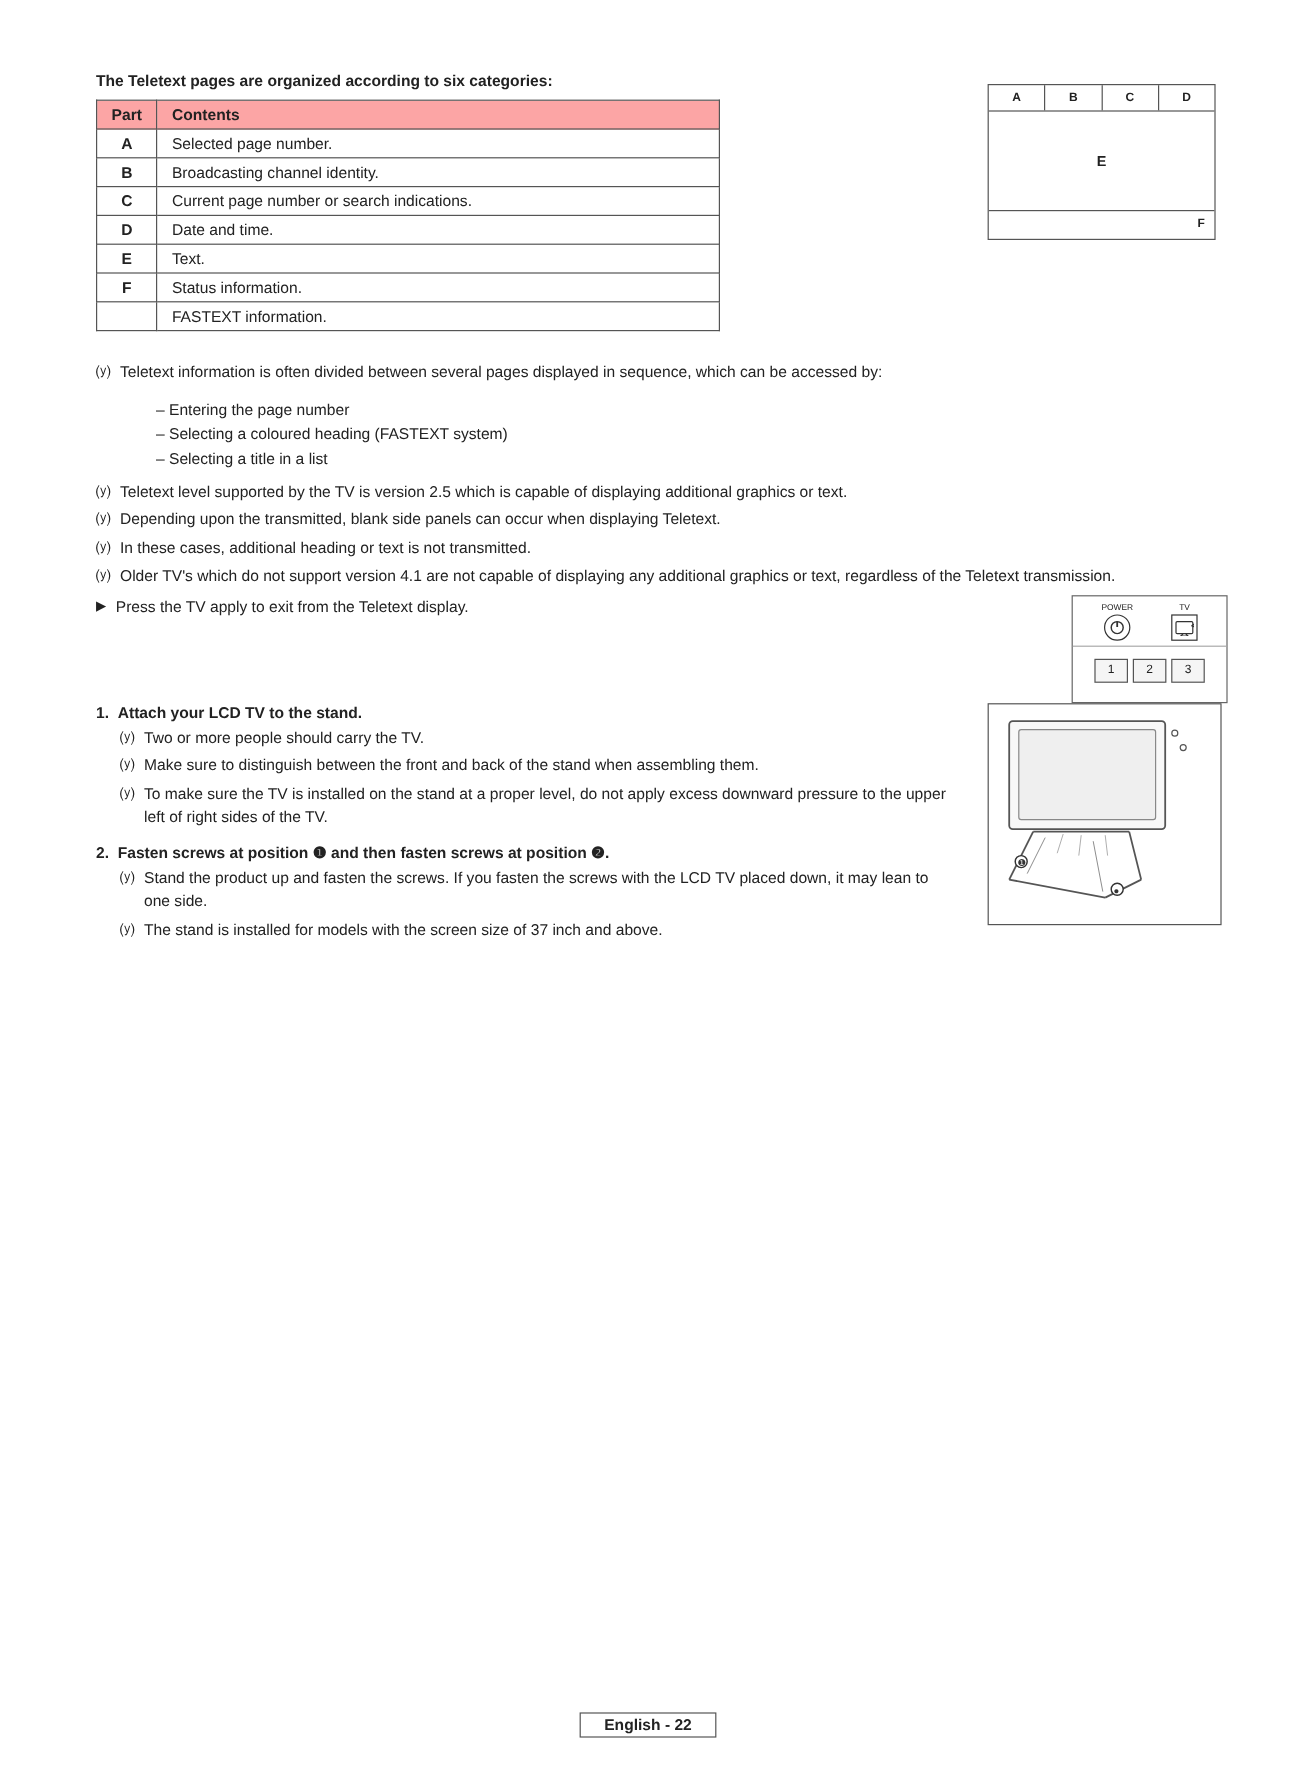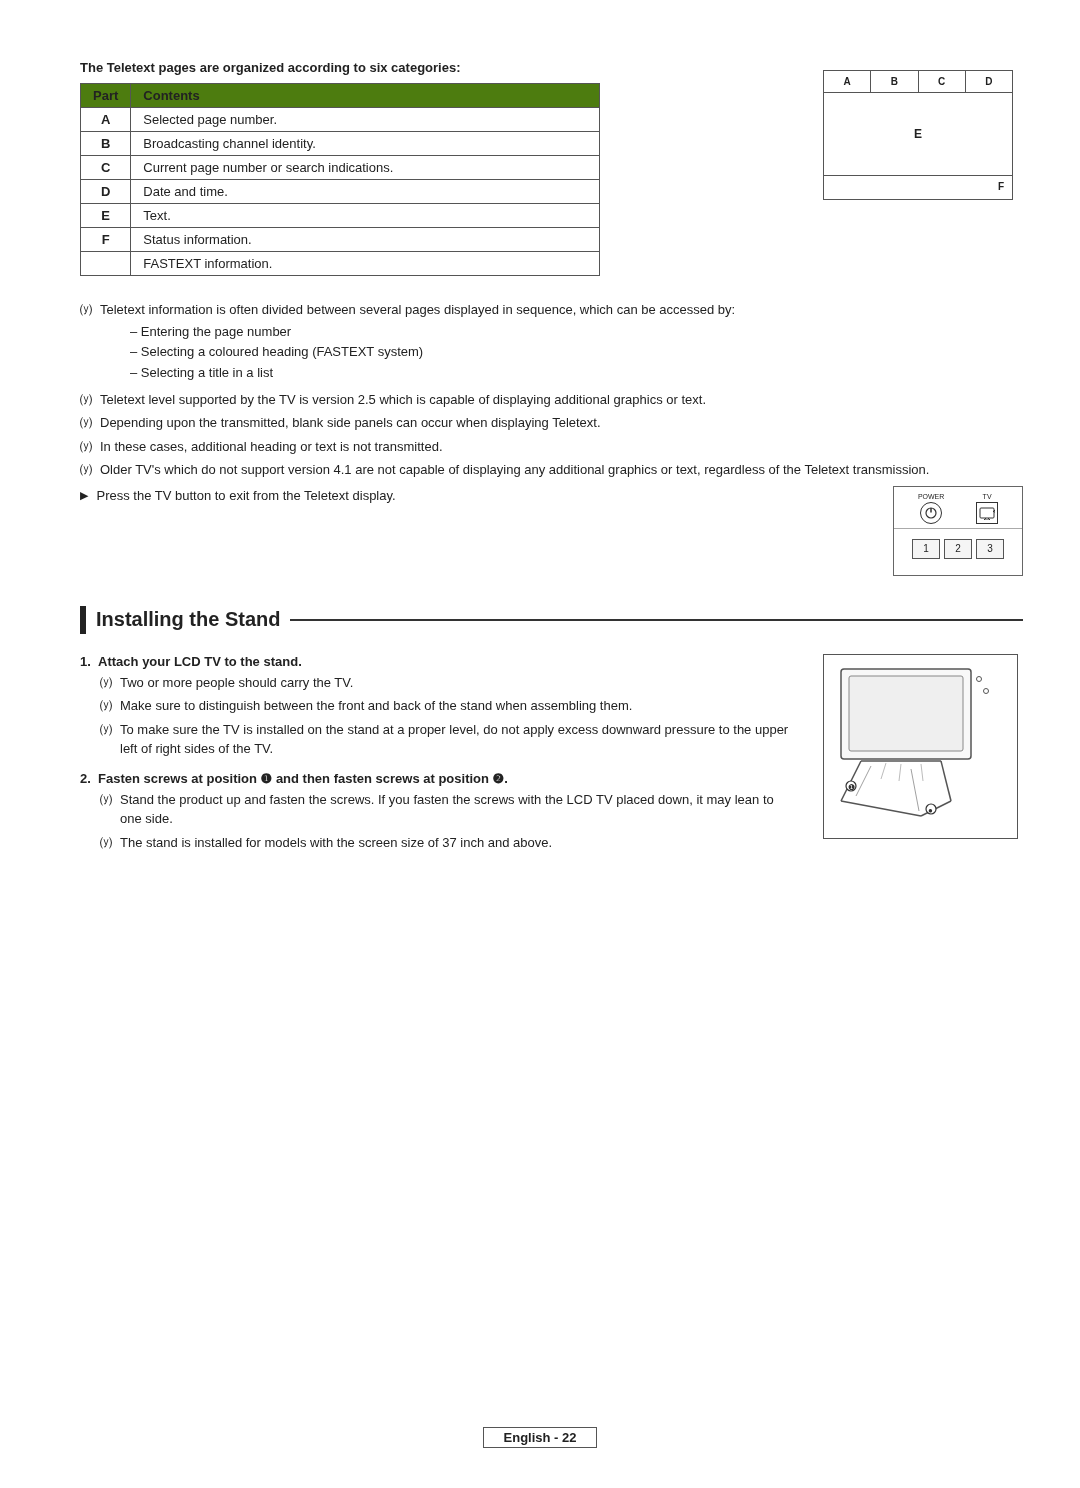--- a/index.html
+++ b/index.html
@@ -42,21 +42,21 @@
 
     .teletext-table th,
     .teletext-table td {
       border: 1px solid #555;
       padding: 4px 12px;
       font-size: 13px;
       text-align: left;
     }
 
     .teletext-table th {
-      background: #4d7c0f;
+      background: #fca5a5;
       font-weight: bold;
     }
 
     .teletext-table td:first-child {
       font-weight: bold;
       width: 50px;
       text-align: center;
     }
 
     
@@ -134,21 +134,21 @@
       margin-top: 1px;
     }
 
     .note-text {
       flex: 1;
     }
 
     .sub-list {
       list-style: none;
       margin-left: 30px;
-      margin-top: 2px;
+      margin-top: 12px;
       margin-bottom: 2px;
     }
 
     .sub-list li {
       font-size: 13px;
       line-height: 1.6;
     }
 
     .sub-list li::before {
       content: "– ";
@@ -399,21 +399,21 @@
     </div>
 
     <div class="note-item">
       <span class="note-icon">⒴</span>
       <span class="note-text">Older TV's which do not support version 4.1 are not capable of displaying any additional graphics or text, regardless of the Teletext transmission.</span>
     </div>
 
     <div style="display:flex; justify-content: space-between; align-items: flex-start; margin-top: 6px;">
       <div class="note-press">
         <span class="press-icon">▶</span>
-        <span>Press the TV button to exit from the Teletext display.</span>
+        <span>Press the TV apply to exit from the Teletext display.</span>
       </div>
 
       <div class="remote-diagram">
         <div class="remote-top-bar">
           <div style="display:flex;flex-direction:column;align-items:center;">
             <div style="font-size:7px;margin-bottom:2px;">POWER</div>
             <div class="remote-power-btn">
               <svg width="12" height="12" viewBox="0 0 12 12">
                 <circle cx="6" cy="6" r="5" stroke="#333" stroke-width="1.2" fill="none"></circle>
                 <line x1="6" y1="1" x2="6" y2="5.5" stroke="#333" stroke-width="1.5"></line>
@@ -434,25 +434,20 @@
         </div>
         <div class="remote-bottom-row">
           <div class="remote-num-btn">1</div>
           <div class="remote-num-btn">2</div>
           <div class="remote-num-btn">3</div>
         </div>
       </div>
     </div>
   </div>
 
-  <div class="section-divider">
-    <div class="section-bar"></div>
-    <span class="section-title">Installing the Stand</span>
-    <div class="section-line"></div>
-  </div>
 
   <div class="install-section">
     <div class="install-content">
 
       <div class="step-item">
         <div class="step-number">
           <strong>1.</strong>&nbsp;&nbsp;Attach your LCD TV to the stand.
         </div>
         <div style="margin-left: 20px; margin-top: 4px;">
           <div class="note-item">

